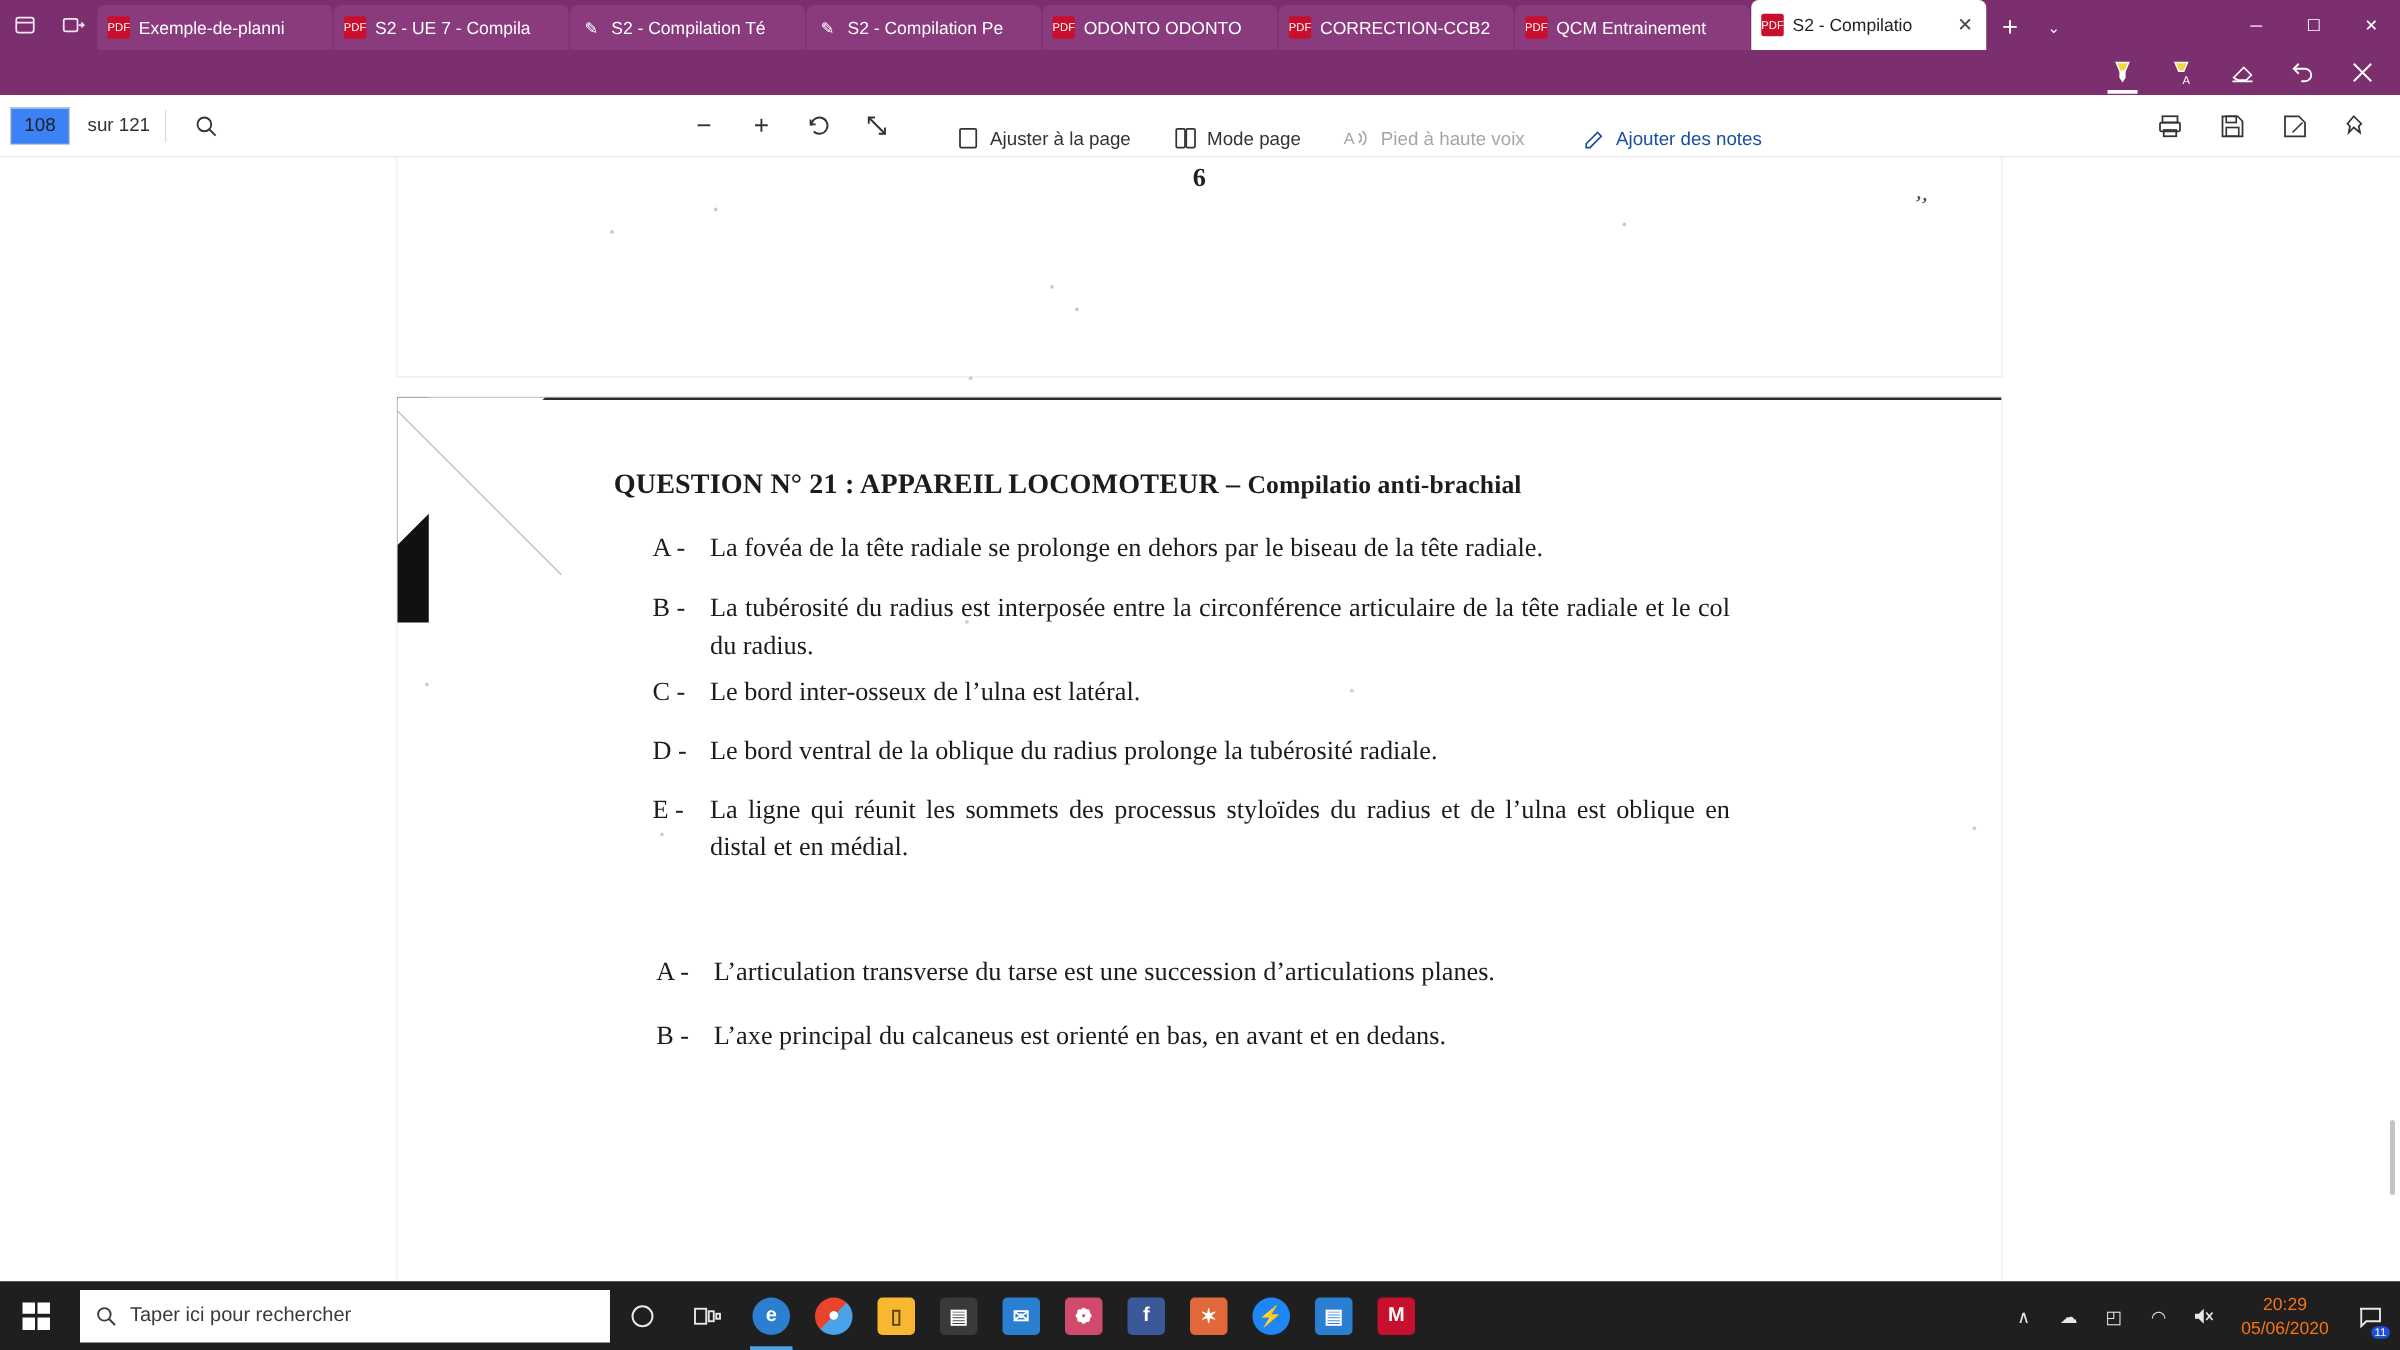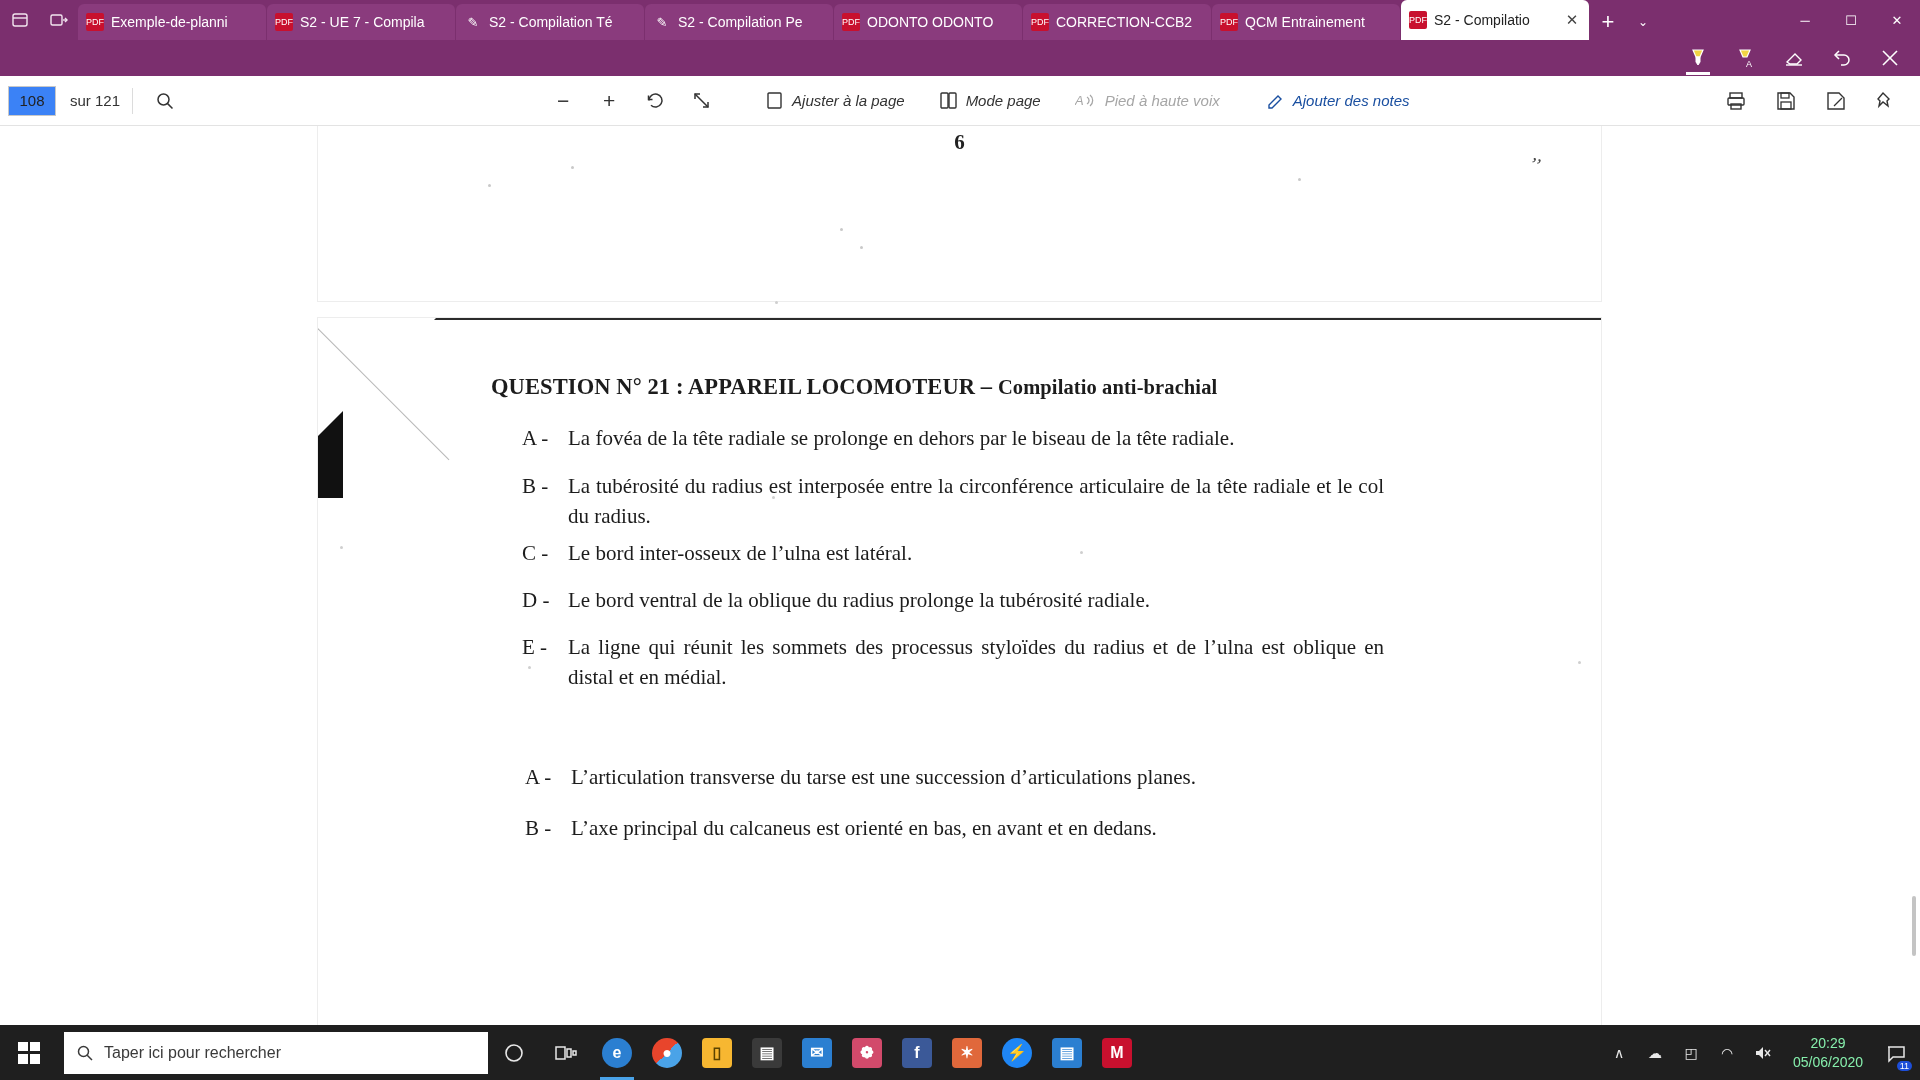--- a/index.html
+++ b/index.html
@@ -145,26 +145,25 @@
   .divider-v {
     width: 1px; height: 26px; background: #dcdcdc; margin: 0 12px;
   }
   .tb-icon {
     width: 40px; height: 38px;
     display: flex; align-items: center; justify-content: center;
     color: #333333;
   }
   .tb-btn {
     height: 38px;
-    display: flex; align-items: center;
+    display: flex; align-items: flex-end;
     padding: 0 10px;
     color: #333333; font-size: 15px;
     gap: 8px;
     white-space: nowrap;
-    font-style: italic;
   }
   .tb-btn.disabled { color: #a6a6a6; }
   .tb-btn.accent { color: #1a4fa0; }
   .spacer { flex: 1 1 auto; }
 
   .zoomgroup {
     display: flex; align-items: center; gap: 10px;
     margin-left: 360px;
   }
   .zoomgroup .tb-icon { width: 36px; }
@@ -323,21 +322,21 @@
   }
   .tray .ti {
     width: 34px; height: 55px;
     display: flex; align-items: center; justify-content: center;
     color: #e8e8e8; font-size: 14px;
   }
   .clock {
     width: 92px; height: 55px;
     display: flex; flex-direction: column;
     align-items: center; justify-content: center;
-    color: #86efac; font-size: 14px; line-height: 1.35;
+    color: #f97316; font-size: 14px; line-height: 1.35;
   }
   .notif {
     width: 40px; height: 55px;
     display: flex; align-items: center; justify-content: center;
     color: #e8e8e8; position: relative;
   }
   .notif .badge {
     position: absolute; right: 4px; bottom: 9px;
     background: #1d4ed8; color: #fff;
     font-size: 9px; border-radius: 8px;

